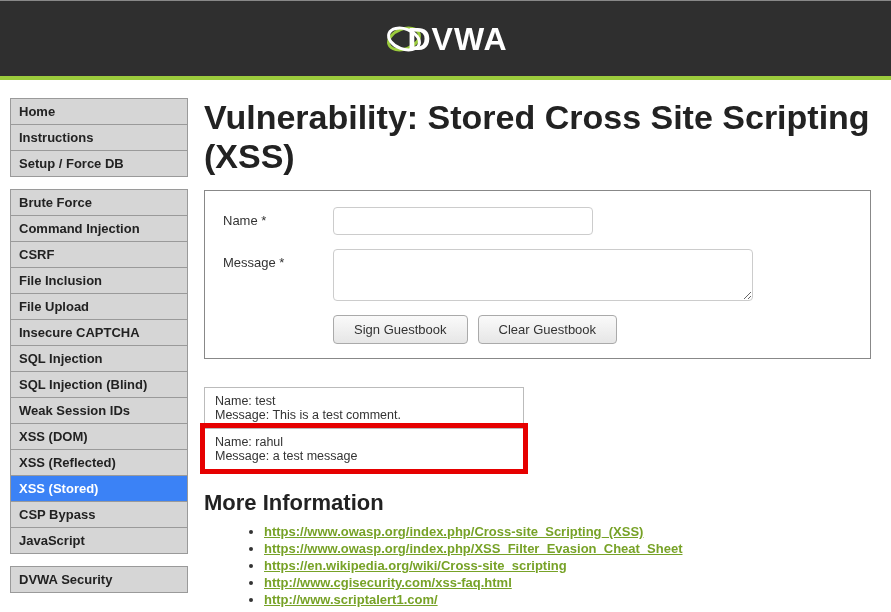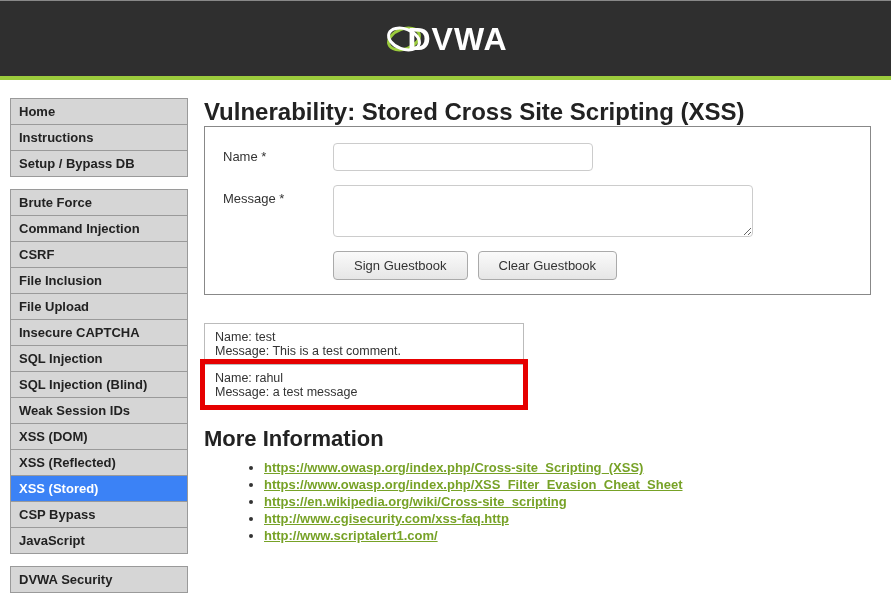--- a/index.html
+++ b/index.html
@@ -49,23 +49,24 @@
     color: #222;
     cursor: pointer;
   }
   .menu-item:last-child { border-bottom: 1px solid #9a9a9a; }
   .menu-item.active { background: #3b82f6; color: #fff; }
   .main {
     flex: 1;
     padding-right: 10px;
   }
   h1 {
-    font-size: 24px;
+    font-size: 34px;
     font-weight: 700;
     color: #222;
+    margin-bottom: 14px;
   }
   .form-panel {
     border: 1px solid #888;
     padding: 16px 33px 14px 18px;
     margin-bottom: 28px;
   }
   .form-row {
     display: flex;
     align-items: flex-start;
     margin-bottom: 14px;
@@ -148,21 +149,21 @@
     <span style="margin-left:-30px; position:relative; z-index:2;">DVWA</span>
   </div>
 </div>
 
 <div class="content">
 
   <div class="sidebar" id="sidebar">
       <div class="menu-group">
         <div class="menu-item">Home</div>
         <div class="menu-item">Instructions</div>
-        <div class="menu-item">Setup / Bypass DB</div>
+        <div class="menu-item">Setup / Force DB</div>
       </div>
       <div class="menu-group">
         <div class="menu-item">Brute Force</div>
         <div class="menu-item">Command Injection</div>
         <div class="menu-item">CSRF</div>
         <div class="menu-item">File Inclusion</div>
         <div class="menu-item">File Upload</div>
         <div class="menu-item">Insecure CAPTCHA</div>
         <div class="menu-item">SQL Injection</div>
         <div class="menu-item">SQL Injection (Blind)</div>
@@ -205,18 +206,18 @@
           <div>Name: rahul</div>
           <div>Message: a test message</div>
         </div>
       </div>
 
     <h2>More Information</h2>
     <ul class="links" id="links">
         <li><a href="#">https://www.owasp.org/index.php/Cross-site_Scripting_(XSS)</a></li>
         <li><a href="#">https://www.owasp.org/index.php/XSS_Filter_Evasion_Cheat_Sheet</a></li>
         <li><a href="#">https://en.wikipedia.org/wiki/Cross-site_scripting</a></li>
-        <li><a href="#">http://www.cgisecurity.com/xss-faq.http</a></li>
+        <li><a href="#">http://www.cgisecurity.com/xss-faq.html</a></li>
         <li><a href="#">http://www.scriptalert1.com/</a></li>
       </ul>
   </div>
 
 </div>
 
 </body></html>

